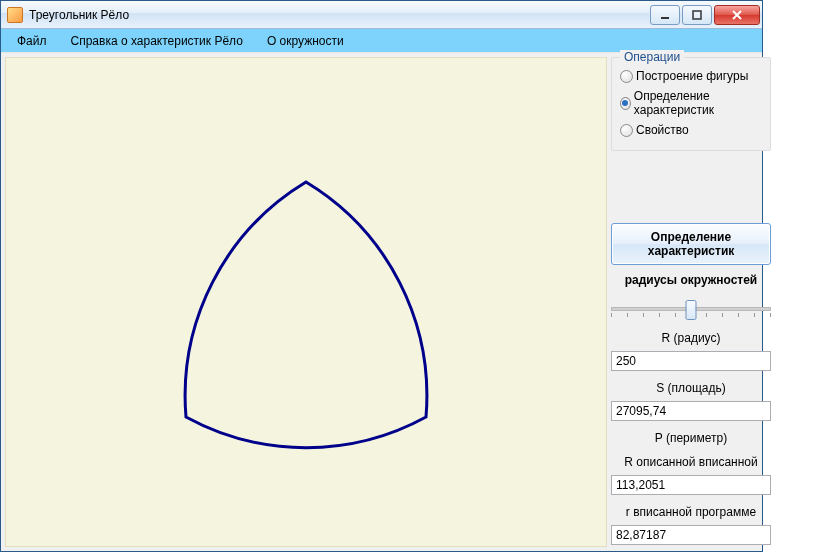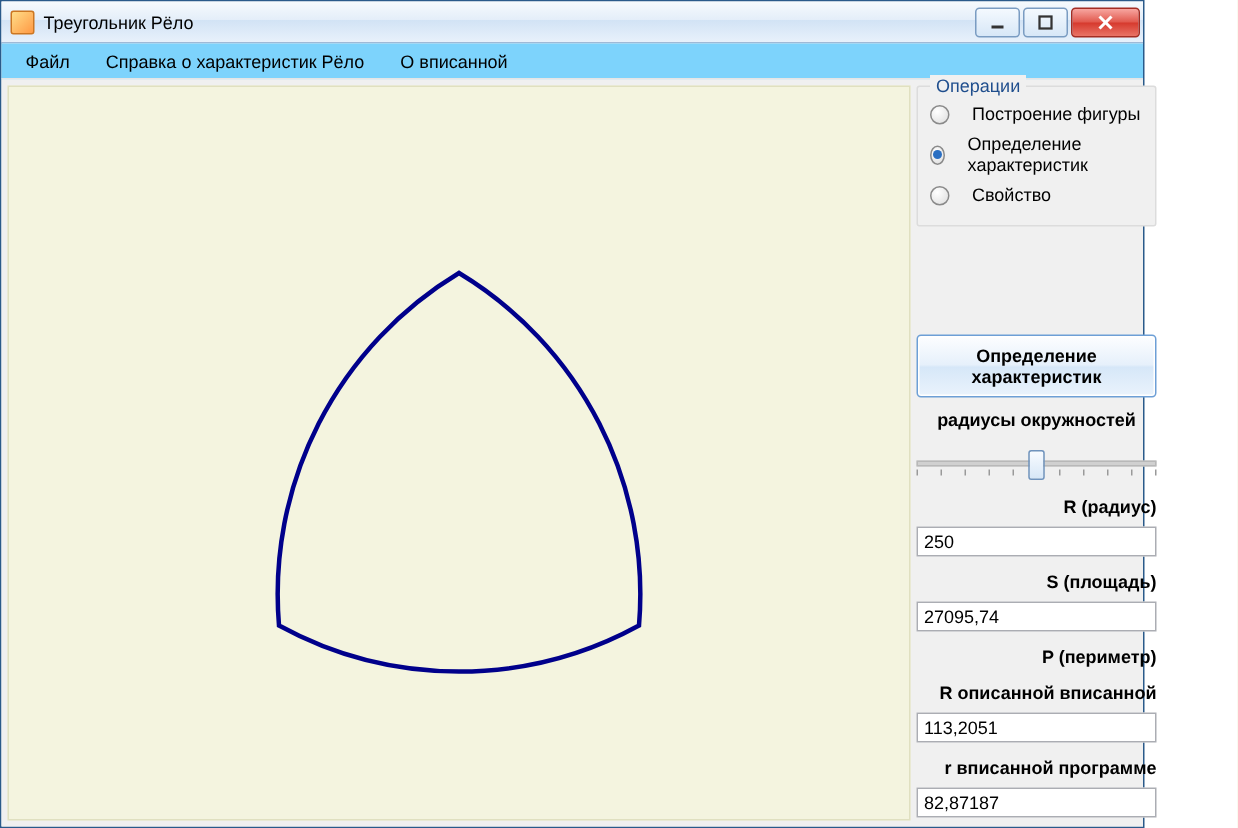--- a/index.html
+++ b/index.html
@@ -82,21 +82,21 @@
     background: #f0f0f0;
     padding: 8px 8px 10px 8px;
     position: relative;
   }
   .groupbox .legend {
     position: absolute; top: -8px; left: 8px;
     background: #f0f0f0; padding: 0 4px;
     color: #1f4e8d; font-size: 12px;
   }
   .radio-row {
-    display: flex; align-items: center; gap: 15px;
+    display: flex; align-items: center; gap: 3px;
     padding: 3px 0; cursor: default;
   }
   .radio {
     width: 13px; height: 13px; border-radius: 50%;
     border: 1px solid #8a8a8a; background: radial-gradient(circle at 35% 30%, #fff, #ddd);
     display: flex; align-items: center; justify-content: center;
   }
   .radio.checked::after {
     content: ""; width: 6px; height: 6px; border-radius:50%;
     background: #2b6fc2;
@@ -124,21 +124,21 @@
   }
   .slider-thumb {
     position:absolute; top:-8px; left:50%; transform:translateX(-50%);
     width:11px; height:20px;
     background: linear-gradient(to bottom,#f8fbff,#d7e7f7);
     border:1px solid #6f93bd; border-radius:2px;
   }
   .slider-ticks { width:160px; display:flex; justify-content:space-between; margin-top:2px;}
   .slider-ticks span{ width:1px; height:4px; background:#999; }
 
-  .field-label { text-align:right; font-weight:bold; padding-top:4px; }
+  .field-label { text-align:center; font-weight:normal; padding-top:4px; }
   .field-input {
     width: 100%; height: 20px;
     border: 1px solid #abadb3;
     background: #fff; padding: 1px 4px;
     font-family: Liberation Sans, sans-serif; font-size: 12px;
   }
 </style>
 </head>
 <body>
 
@@ -163,21 +163,21 @@
             <line x1="1" y1="1" x2="9" y2="9" stroke="#fff" stroke-width="2"></line>
             <line x1="9" y1="1" x2="1" y2="9" stroke="#fff" stroke-width="2"></line>
           </svg>
       </div>
     </div>
   </div>
 
   <div class="menubar">
     <div class="menu-item">Файл</div>
     <div class="menu-item">Справка о характеристик Рёло</div>
-    <div class="menu-item">О вписанной</div>
+    <div class="menu-item">О окружности</div>
   </div>
 
   <div class="content">
 
     <div class="canvas-area">
       <svg width="600" height="480" viewBox="0 0 600 480">
         <path d="
           M 300 120
           A 250 250 0 0 1 420 355
           A 250 250 0 0 1 180 355

